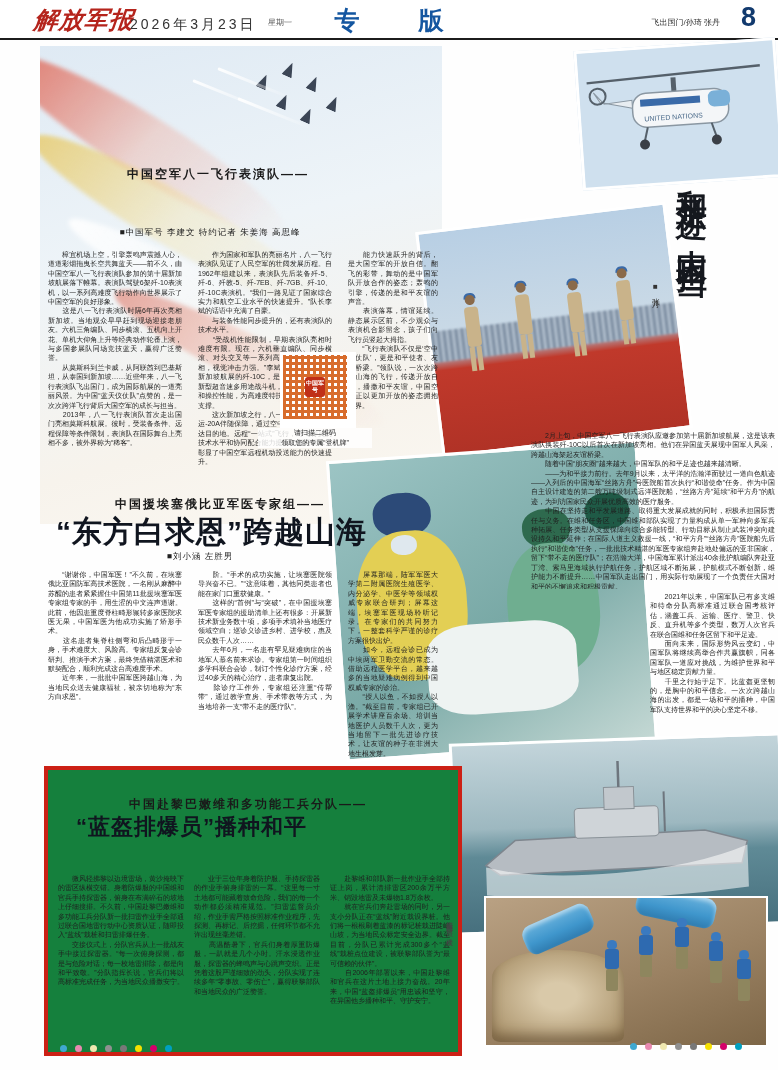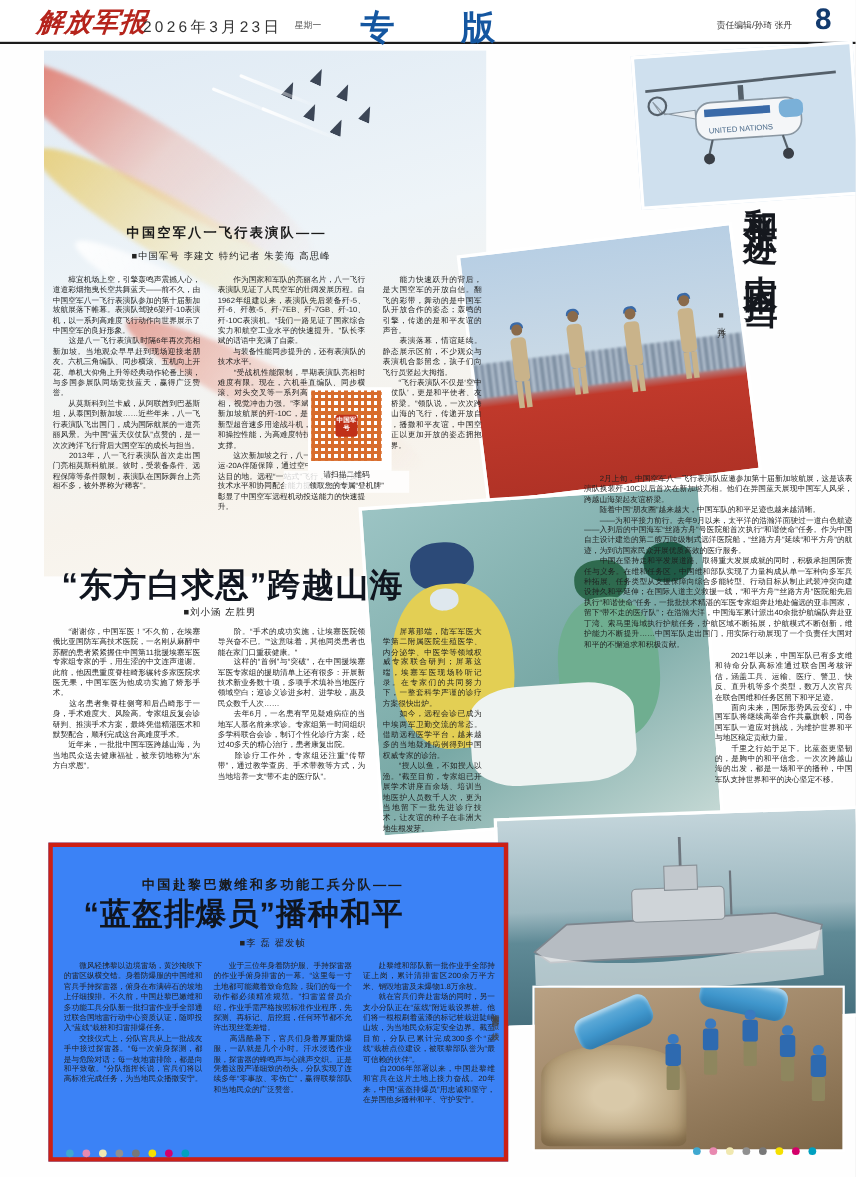--- a/index.html
+++ b/index.html
@@ -4,21 +4,21 @@
 <style>
   html,body{margin:0;padding:0;background:#e8e8e8;}
   .page{position:relative;width:778px;height:1070px;background:#fefefe;overflow:hidden;
         font-family:"Liberation Sans","DejaVu Sans",sans-serif;color:#222;}
   
   .hdr{position:absolute;left:0;top:0;width:778px;height:38px;border-bottom:2.5px solid #1c1c1c;background:#fff;}
   .masthead{position:absolute;left:34px;top:4px;font-size:24px;font-weight:bold;font-style:italic;
             color:#b5241c;letter-spacing:1px;transform:skewX(-6deg);}
   .issuedate{position:absolute;left:130px;top:16px;font-size:14px;letter-spacing:3px;color:#333;}
   .weekday{position:absolute;left:268px;top:17px;font-size:8px;color:#555;}
-  .section{position:absolute;left:0;right:0;top:4px;text-align:center;font-size:31px;font-weight:900;
+  .section{position:absolute;left:0;right:0;top:4px;text-align:center;font-size:25px;font-weight:900;
            color:#1456a0;letter-spacing:26px;text-indent:26px;}
   .editors{position:absolute;right:58px;top:17px;font-size:8px;color:#333;}
   .pagenum{position:absolute;right:22px;top:2px;font-size:27px;font-weight:900;color:#123a6e;}
   
   .kicker{font-size:12px;font-weight:bold;color:#1a1a1a;letter-spacing:2px;text-align:center;}
   .headline{font-weight:900;color:#10151f;letter-spacing:1px;white-space:nowrap;}
   .byline{font-size:8.5px;color:#222;text-align:center;letter-spacing:1px;}
   .bodytext{font-size:7px;line-height:9.4px;text-align:justify;color:#1f1f1f;
             white-space:pre-line;overflow:hidden;}
   .col{position:absolute;}
@@ -57,21 +57,21 @@
   .sold .v{position:absolute;left:1px;top:9px;width:14px;height:20px;background:#2e6ab0;border-radius:3px;}
   .sold .b{position:absolute;left:2px;top:29px;width:12px;height:22px;background:#8e865e;border-radius:2px;}
   
   .vh{position:absolute;left:664px;top:164px;width:48px;height:292px;writing-mode:vertical-rl;
       font-size:31px;font-weight:900;color:#15181e;letter-spacing:6px;z-index:2;}
   .vbyline{position:absolute;left:648px;top:282px;width:12px;height:70px;writing-mode:vertical-rl;
            font-size:8px;color:#333;z-index:2;}
   .ctext-top{position:absolute;left:531px;top:431px;width:244px;height:158px;z-index:2;}
   .ctext-bottom{position:absolute;left:650px;top:592px;width:125px;height:150px;z-index:2;}
   
-  .a1-kicker{position:absolute;left:56px;top:166px;width:300px;z-index:2;margin-top:37px;}
+  .a1-kicker{position:absolute;left:68px;top:166px;width:300px;z-index:2;}
   .a1-headline{position:absolute;left:56px;top:184px;font-size:31px;z-index:2;}
   .a1-byline{position:absolute;left:60px;top:227px;width:300px;z-index:2;}
   .a1c1{left:48px;top:250px;width:134px;height:270px;z-index:2;}
   .a1c2{left:198px;top:250px;width:134px;height:270px;z-index:2;}
   .a1c3{left:348px;top:250px;width:90px;height:268px;z-index:2;}
   
   .qr{position:absolute;left:280px;top:352px;width:70px;height:70px;background:#fff;padding:3px;z-index:5;}
   .qrgrid{width:64px;height:64px;position:relative;
       background:
         repeating-linear-gradient(0deg,#d86c2c 0 3px,transparent 3px 6px),
@@ -82,23 +82,23 @@
          color:#222;z-index:5;background:rgba(255,255,255,.8);}
   
   .a2-kicker{position:absolute;left:70px;top:496px;width:300px;z-index:2;}
   .a2-headline{position:absolute;left:56px;top:512px;font-size:30px;z-index:2;}
   .a2-byline{position:absolute;left:70px;top:551px;width:260px;z-index:2;}
   .a2c1{left:48px;top:570px;width:134px;height:192px;z-index:2;}
   .a2c2{left:198px;top:570px;width:134px;height:192px;z-index:2;}
   .a2c3{left:348px;top:570px;width:90px;height:192px;z-index:2;}
   
   .redbox{position:absolute;left:44px;top:766px;width:410px;height:282px;border:4px solid #cc2015;
-          background:#3b82f6;z-index:3;}
+          background:#15803d;z-index:3;}
   .a3-kicker{position:absolute;left:40px;top:26px;width:320px;}
-  .a3-headline{position:absolute;left:28px;top:42px;font-size:28px;}
+  .a3-headline{position:absolute;left:28px;top:42px;font-size:22px;}
   .a3-byline{position:absolute;left:60px;top:82px;width:280px;}
   .a3c1{left:10px;top:104px;width:126px;height:166px;}
   .a3c2{left:146px;top:104px;width:126px;height:166px;}
   .a3c3{left:282px;top:104px;width:120px;height:166px;}
   
   .vcredit{position:absolute;left:441px;top:916px;width:13px;height:116px;writing-mode:vertical-rl;
            font-size:7px;color:#444;letter-spacing:1px;z-index:3;}
   .dots{position:absolute;display:flex;gap:8px;z-index:4;}
   .dots i{display:block;width:7px;height:7px;border-radius:50%;}
   .dots-left{left:60px;top:1045px;}
@@ -107,21 +107,21 @@
 </head>
 <body>
 
 <div class="page">
 
   <div class="hdr">
     <div class="masthead">解放军报</div>
     <div class="issuedate">2026年3月23日</div>
     <div class="weekday">星期一</div>
     <div class="section">专 版</div>
-    <div class="editors">责任编辑/孙琦 张丹</div>
+    <div class="editors">飞出国门/孙琦 张丹</div>
     <div class="pagenum">8</div>
   </div>
 
   <div class="photo jets">
     <div class="ribbon" style="left:-60px;top:70px;width:330px;height:60px;background:linear-gradient(100deg,rgba(223,80,60,.75),rgba(240,160,140,.35),transparent);transform:rotate(32deg);"></div>
     <div class="ribbon" style="left:-30px;top:150px;width:340px;height:54px;background:linear-gradient(100deg,rgba(232,196,80,.7),rgba(245,225,160,.35),transparent);transform:rotate(30deg);"></div>
     <div class="ribbon" style="left:10px;top:230px;width:320px;height:40px;background:linear-gradient(100deg,rgba(255,255,255,.9),rgba(255,255,255,.3),transparent);transform:rotate(28deg);"></div>
     <div class="ribbon" style="left:60px;top:290px;width:300px;height:46px;background:linear-gradient(100deg,rgba(220,90,70,.5),rgba(240,170,150,.25),transparent);transform:rotate(26deg);"></div>
     <div class="jet" style="left:218px;top:28px;transform:rotate(24deg);"></div>
     <div class="jet" style="left:244px;top:16px;transform:rotate(24deg);"></div>
@@ -264,37 +264,37 @@
   <div class="qr">
     <div class="qrgrid">
       <div class="qrlogo">中国军号</div>
     </div>
   </div>
   <div class="qrcap">
     <div>请扫描二维码</div>
     <div>领取您的专属“登机牌”</div>
   </div>
 
+  <div class="kicker a2-kicker">中国援埃塞俄比亚军医专家组——</div>
   <div class="headline a2-headline">“东方白求恩”跨越山海</div>
   <div class="byline a2-byline">■刘小涵 左胜男</div>
   <div class="col bodytext a2c1">　　“谢谢你，中国军医！”不久前，在埃塞俄比亚国防军高技术医院，一名刚从麻醉中苏醒的患者紧紧握住中国第11批援埃塞军医专家组专家的手，用生涩的中文连声道谢。此前，他因患重度脊柱畸形辗转多家医院求医无果，中国军医为他成功实施了矫形手术。
 　　这名患者集脊柱侧弯和后凸畸形于一身，手术难度大、风险高。专家组反复会诊研判、推演手术方案，最终凭借精湛医术和默契配合，顺利完成这台高难度手术。
 　　近年来，一批批中国军医跨越山海，为当地民众送去健康福祉，被亲切地称为“东方白求恩”。</div>
   <div class="col bodytext a2c2">　　阶。“手术的成功实施，让埃塞医院领导兴奋不已。”“这意味着，其他同类患者也能在家门口重获健康。”
 　　这样的“首例”与“突破”，在中国援埃塞军医专家组的援助清单上还有很多：开展新技术新业务数十项，多项手术填补当地医疗领域空白；巡诊义诊进乡村、进学校，惠及民众数千人次……
 　　去年6月，一名患有罕见疑难病症的当地军人慕名前来求诊。专家组第一时间组织多学科联合会诊，制订个性化诊疗方案，经过40多天的精心治疗，患者康复出院。
 　　除诊疗工作外，专家组还注重“传帮带”，通过教学查房、手术带教等方式，为当地培养一支“带不走的医疗队”。</div>
   <div class="col bodytext a2c3">　　屏幕那端，陆军军医大学第二附属医院生殖医学、内分泌学、中医学等领域权威专家联合研判；屏幕这端，埃塞军医现场聆听记录。在专家们的共同努力下，一整套科学严谨的诊疗方案很快出炉。
 　　如今，远程会诊已成为中埃两军卫勤交流的常态。借助远程医学平台，越来越多的当地疑难病例得到中国权威专家的诊治。
 　　“授人以鱼，不如授人以渔。”截至目前，专家组已开展学术讲座百余场、培训当地医护人员数千人次，更为当地留下一批先进诊疗技术，让友谊的种子在非洲大地生根发芽。</div>
 
   <div class="redbox">
     <div class="kicker a3-kicker">中国赴黎巴嫩维和多功能工兵分队——</div>
     <div class="headline a3-headline">“蓝盔排爆员”播种和平</div>
-    <div class="byline a3-byline">■李 磊 翟发帧</div>
     <div class="col bodytext a3c1">　　微风轻拂黎以边境雷场，黄沙掩映下的雷区纵横交错。身着防爆服的中国维和官兵手持探雷器，俯身在布满碎石的坡地上仔细搜排。不久前，中国赴黎巴嫩维和多功能工兵分队新一批扫雷作业手全部通过联合国地雷行动中心资质认证，随即投入“蓝线”栽桩和扫雷排爆任务。
 　　交接仪式上，分队官兵从上一批战友手中接过探雷器。“每一次俯身探测，都是与危险对话；每一枚地雷排除，都是向和平致敬。”分队指挥长说，官兵们将以高标准完成任务，为当地民众播撒安宁。</div>
     <div class="col bodytext a3c2">　　业于三位年身着防护服、手持探雷器的作业手俯身排雷的一幕。“这里每一寸土地都可能藏着致命危险，我们的每一个动作都必须精准规范。”扫雷监督员介绍，作业手需严格按照标准作业程序，先探测、再标记、后挖掘，任何环节都不允许出现丝毫差错。
 　　高温酷暑下，官兵们身着厚重防爆服，一趴就是几个小时。汗水浸透作业服，探雷器的蜂鸣声与心跳声交织。正是凭着这股严谨细致的劲头，分队实现了连续多年“零事故、零伤亡”，赢得联黎部队和当地民众的广泛赞誉。</div>
     <div class="col bodytext a3c3">　　赴黎维和部队新一批作业手全部持证上岗，累计清排雷区200余万平方米、销毁地雷及未爆物1.8万余枚。
 　　就在官兵们奔赴雷场的同时，另一支小分队正在“蓝线”附近栽设界桩。他们将一根根刷着蓝漆的标记桩栽进陡峭山坡，为当地民众标定安全边界。截至目前，分队已累计完成300多个“蓝线”栽桩点位建设，被联黎部队誉为“最可信赖的伙伴”。
 　　自2006年部署以来，中国赴黎维和官兵在这片土地上接力奋战。20年来，中国“蓝盔排爆员”用忠诚和坚守，在异国他乡播种和平、守护安宁。</div>
   </div>
 
   <div class="vcredit">朱姆博高春 摄　楼欢</div>

